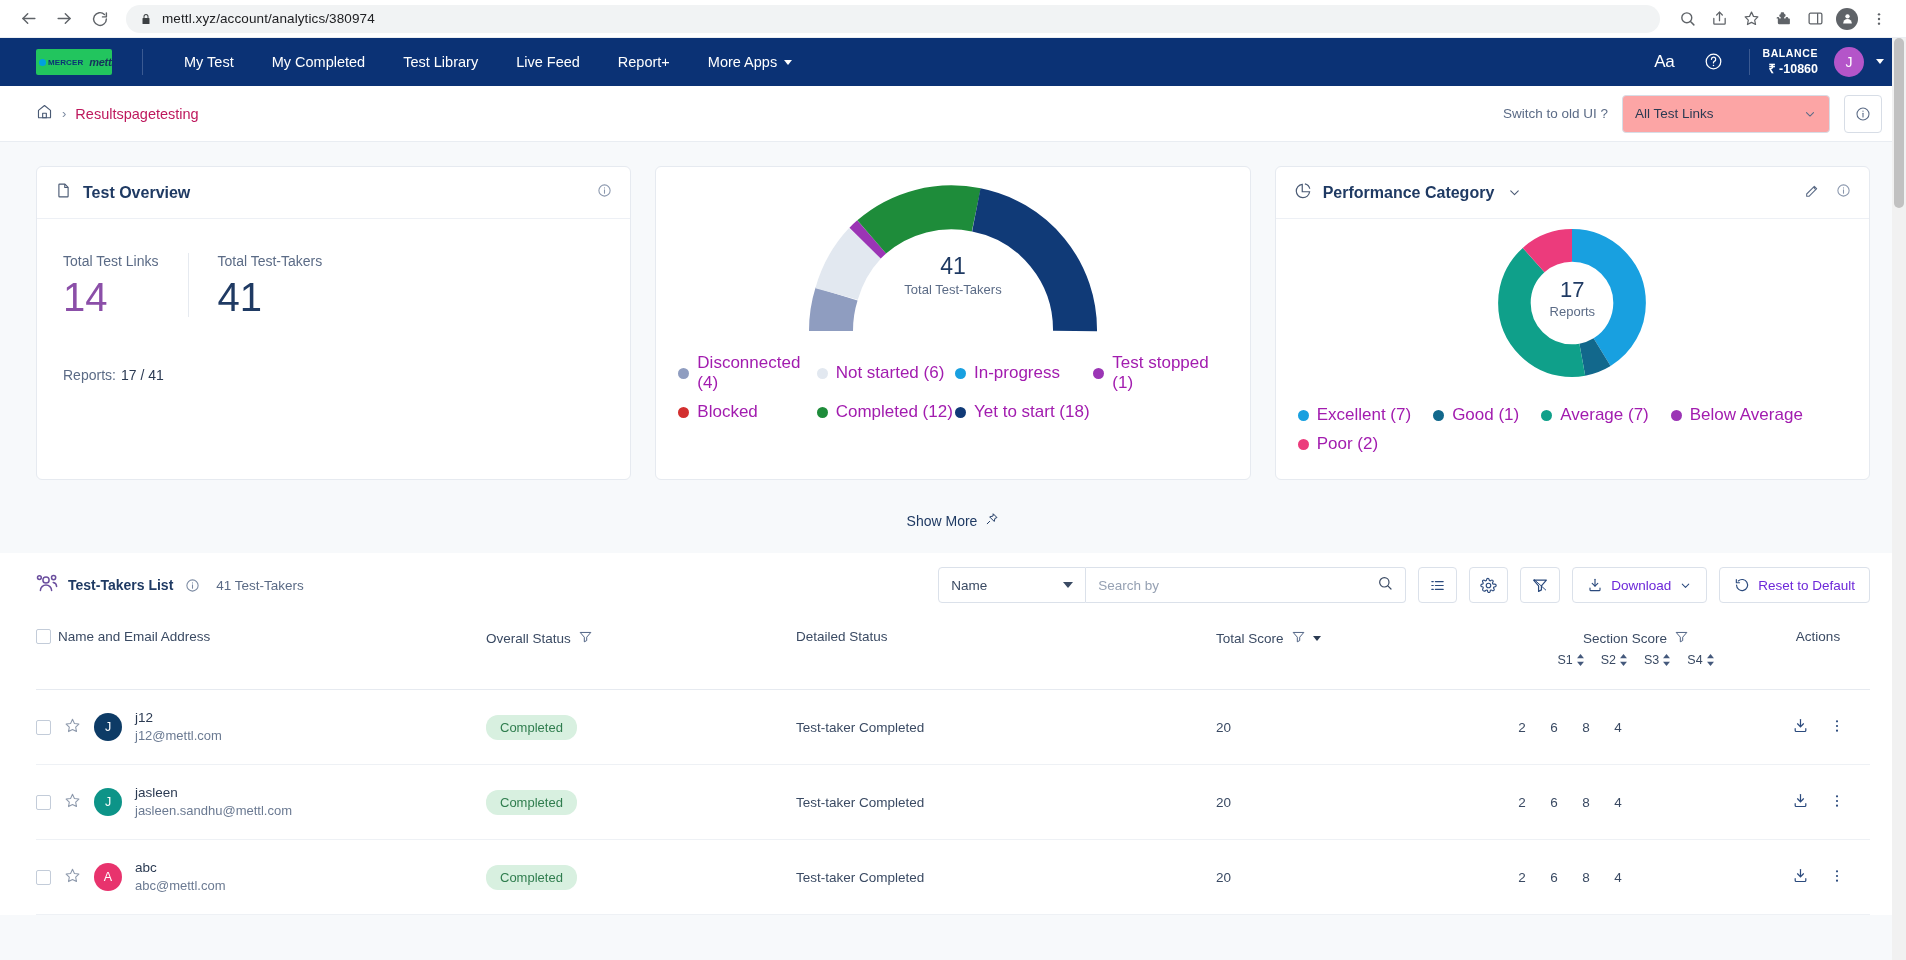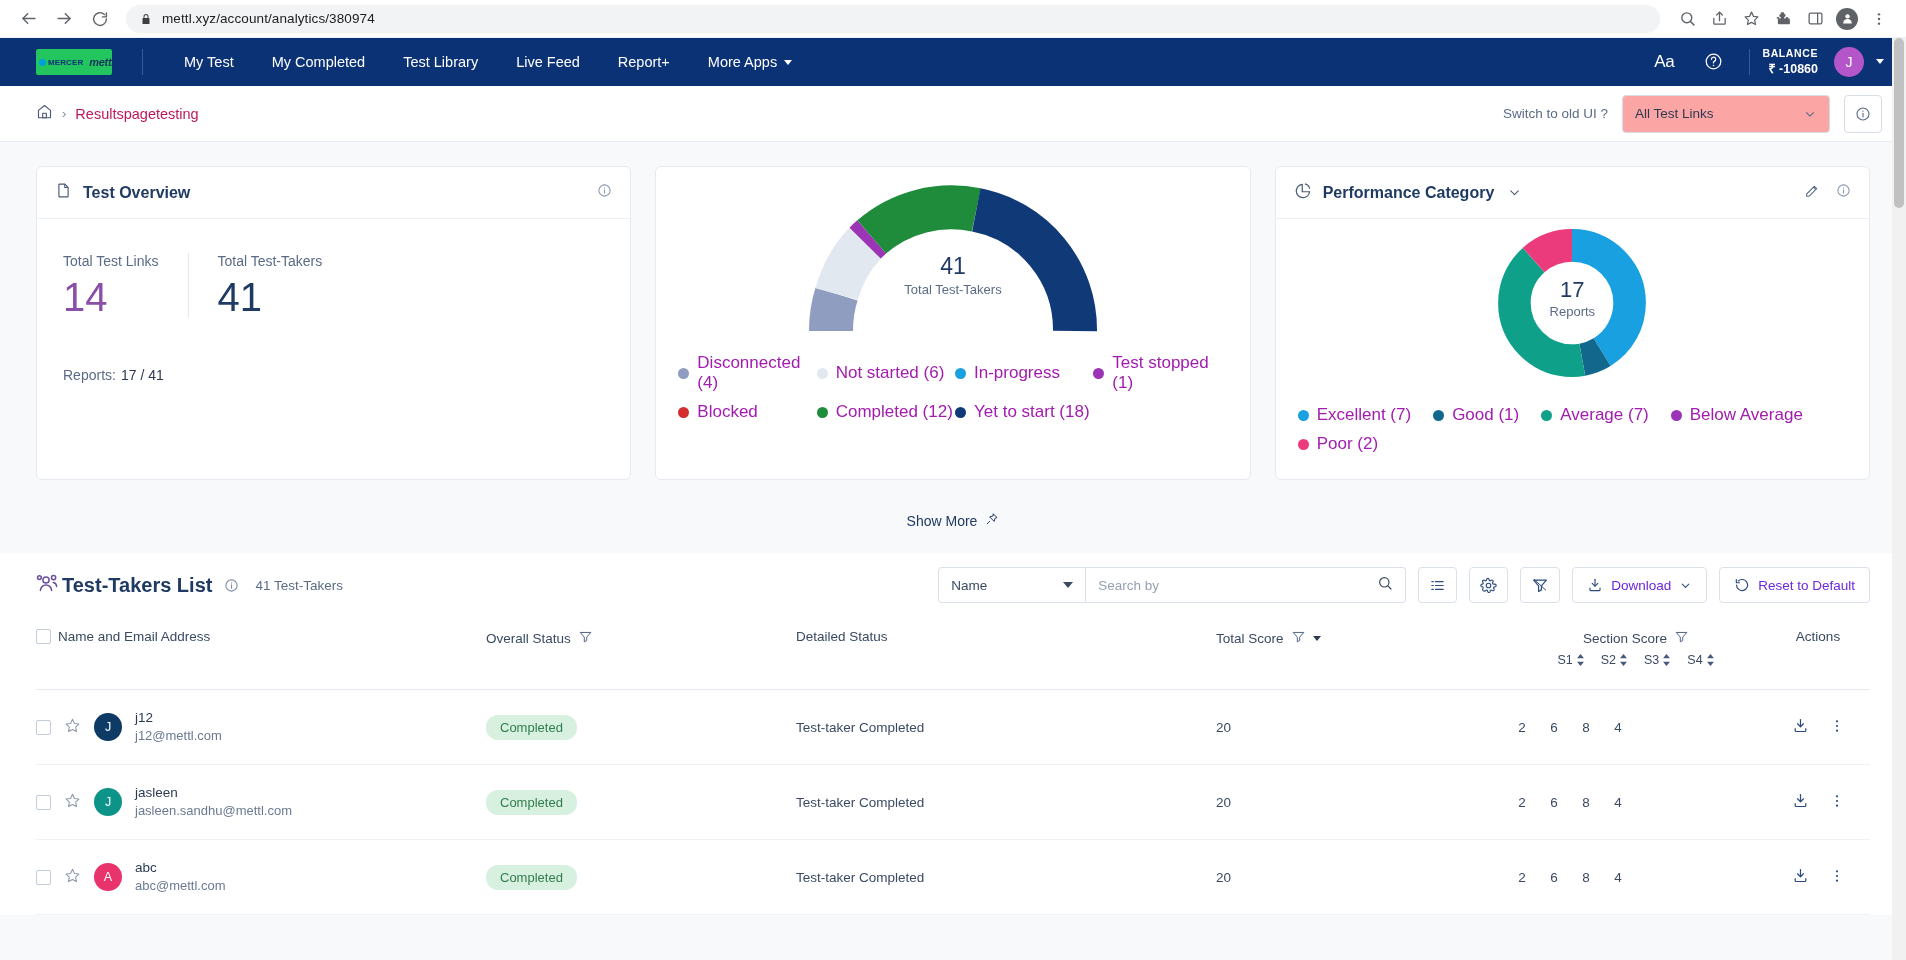--- a/index.html
+++ b/index.html
@@ -222,21 +222,21 @@
   }
   .showmore {
     display: flex; align-items: center; gap: 8px;
     font-size: 14px; color: #1f3a63; font-weight: 500;
     padding: 6px 10px;
   }
 
   
   .list-section { background: #fff; margin: 18px -36px 0 -36px; padding: 0 36px; }
   .list-head { display: flex; align-items: center; height: 64px; }
-  .list-title { font-size: 20px; font-weight: 600; color: #1f3a63; margin-left: 2px; }
+  .list-title { font-size: 14px; font-weight: 600; color: #1f3a63; margin-left: 8px; }
   .list-count { font-size: 13.5px; color: #5b6b86; margin-left: 16px; }
   .list-head .info { margin-left: 12px; color: #7b8aa2; display:flex; }
   .toolbar { margin-left: auto; display: flex; align-items: center; gap: 12px; padding-left: 11px; }
   .dd-name {
     width: 148px; height: 36px;
     border: 1px solid #dbe1ea; border-radius: 4px 0 0 4px;
     display: flex; align-items: center; justify-content: space-between;
     padding: 0 12px; font-size: 13.5px; color: #3a4a63;
   }
   .search-field {

